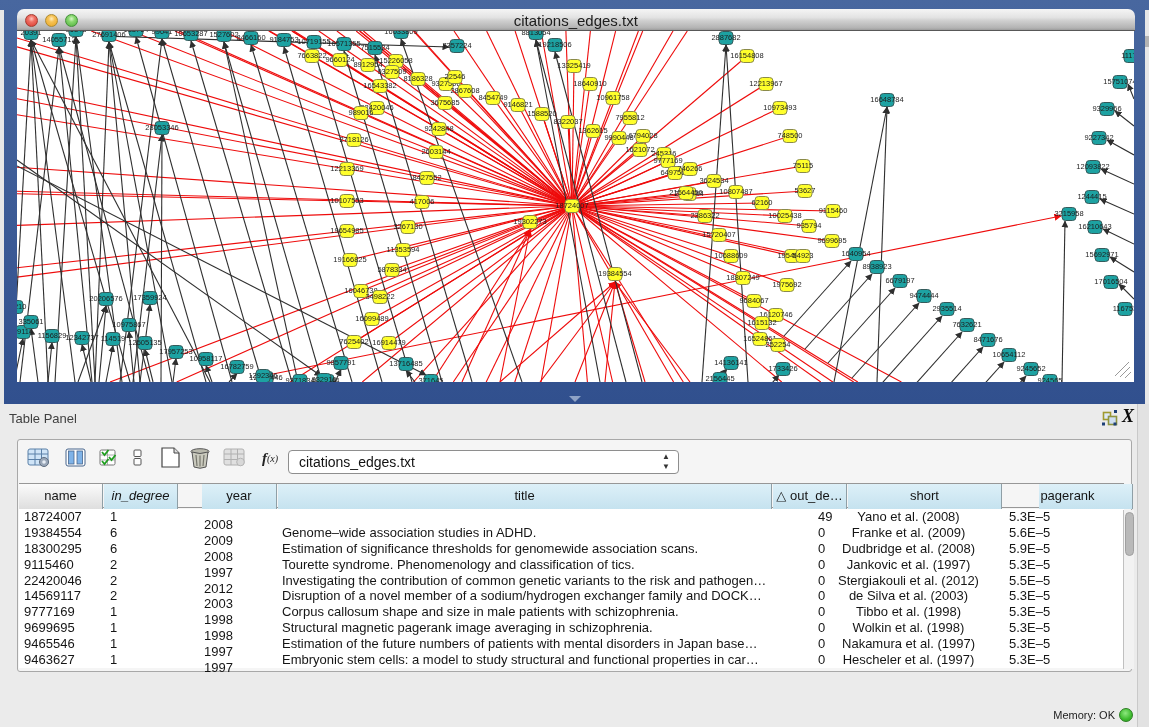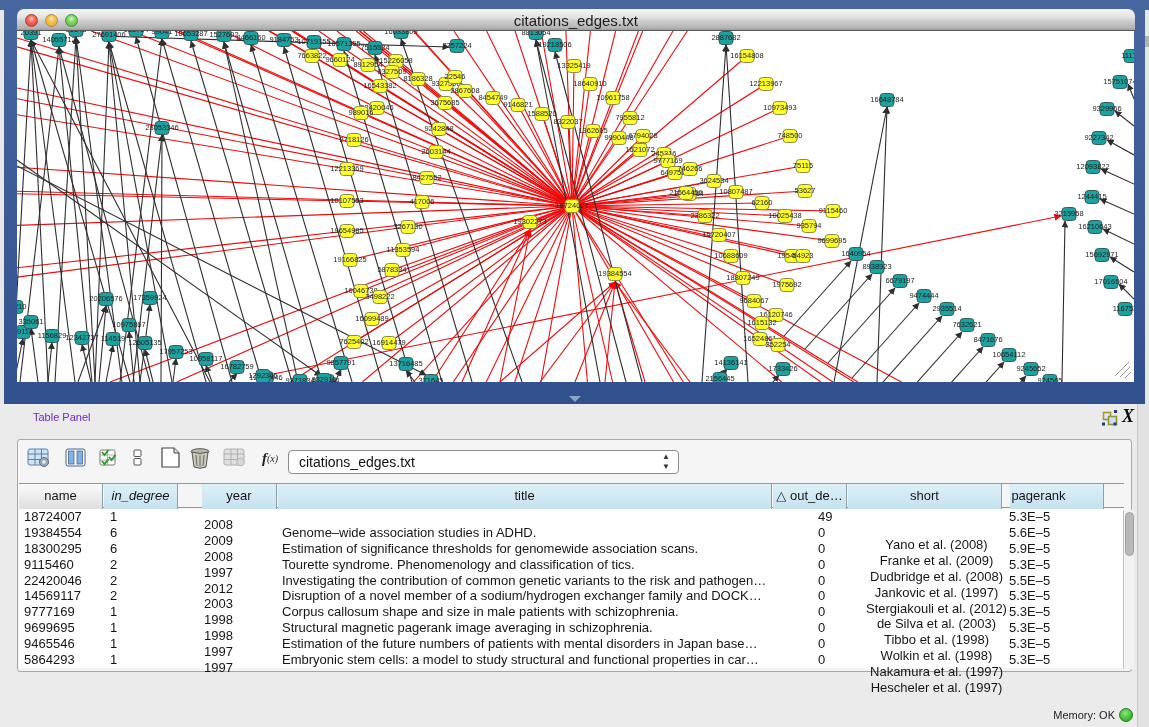--- a/index.html
+++ b/index.html
@@ -12,21 +12,21 @@
   border-radius:7px 7px 0 0;
   background:linear-gradient(#f5f5f5 0%,#e3e3e3 40%,#d0d0d0 55%,#b3b3b3 90%,#9c9c9c 100%);
   border-bottom:1px solid #585858; }
 #titlebar .title { position:absolute; width:100%; text-align:center; top:3px;
   font-size:15px; color:#1c1c1c; }
 .tl { position:absolute; top:5px; width:13px; height:13px; border-radius:50%; }
 #tl-r { left:8px; background:radial-gradient(circle at 50% 35%, #ffc5bd 0%, #ef7064 35%, #d8372c 100%); border:1px solid #a43c31;}
 #tl-y { left:28px; background:radial-gradient(circle at 50% 35%, #ffedbb 0%, #f6c255 35%, #e8a624 100%); border:1px solid #ae8b31;}
 #tl-g { left:48px; background:radial-gradient(circle at 50% 35%, #d8f5c8 0%, #88d86e 35%, #4fae3d 100%); border:1px solid #44903a;}
 #panel { position:absolute; left:0; top:404px; width:1149px; height:323px; background:#ebebeb; }
-#ptitle { position:absolute; left:9px; top:7px; font-size:11px; color:#6d28d9;margin-left:24px; }
+#ptitle { position:absolute; left:9px; top:7px; font-size:13px; color:#404040; }
 #pfloat { position:absolute; left:1101px; top:5px; }
 #pclose { position:absolute; left:1122px; top:2px; font-family:"Liberation Serif",serif;
   font-style:italic; font-weight:bold; font-size:18px; color:#0c0c0c; }
 #inner { position:absolute; left:17px; top:35px; width:1115px; height:233px;
   background:#f5f5f5; border:1px solid #a8a8a8; border-radius:3px; }
 #combo { position:absolute; left:270px; top:10px; width:391px; height:24px; background:#fff;
   border:1px solid #8e8e8e; border-radius:4px; font-size:14px; color:#111;
   line-height:22px; padding-left:10px; }
 #combo .arrows { position:absolute; right:8px; top:1px; font-size:8px; color:#333; line-height:10px; text-align:center;}
 #thead { position:absolute; left:1px; top:43px; width:1105px; height:25px;
@@ -34,21 +34,21 @@
 .th { position:absolute; top:0; height:25px; background:linear-gradient(#ddf0f8,#c5e2ef);
   border-right:1px solid #8f9fa6; font-size:13px; color:#151515; text-align:center;
   line-height:24px; }
 #tbody { position:absolute; left:1px; top:69px; width:1105px; height:159px; background:#fff;
   font-size:13px; color:#151515; }
 .tr { position:relative; height:15.9px; line-height:15.9px; white-space:nowrap; }
 .tr span { position:absolute; top:0; }
 .c-name { left:5px; } .c-ind { left:91px; } .c-year { left:185px;margin-top:8px; }
 .c-title { left:263px; width:492px; overflow:hidden; }
 .c-out { left:755px;margin-left:44px; }
-.c-short { left:840px; width:155px; text-align:center;margin-top:28px; }
+.c-short { left:812px; width:155px; text-align:center; }
 .c-pr { left:990px; }
 #vscroll { position:absolute; left:1105px; top:70px; width:11px; height:159px;
   background:#f2f2f2; border-left:1px solid #c0c0c0; }
 #vthumb { position:absolute; left:1px; top:2px; width:9px; height:44px; background:#b9b9b9;
   border-radius:5px; border:1px solid #a0a0a0;}
 #tabs { position:absolute; left:430px; top:271px; height:19px; display:flex;
   font-size:13px; }
 .tab { height:19px; line-height:18px; padding:0 12px; background:#fdfdfd;
   border:1px solid #989898; border-left:1px solid #c4c4c4; color:#222; }
 .tab.first { border-left:1px solid #989898; border-radius:5px 0 0 5px;
@@ -938,21 +938,21 @@
       </svg>
       <div id="combo">citations_edges.txt<div class="arrows">▲<br>▼</div></div>
     </div>
     <div id="thead">
       <div class="th" style="left:0;width:84px;background:linear-gradient(#fbfbfb,#dedede);">name</div>
       <div class="th" style="left:85px;width:74px;font-style:italic;">in_degree</div>
       <div class="th" style="left:183px;width:75px;">year</div>
       <div class="th" style="left:259px;width:494px;">title</div>
       <div class="th" style="left:754px;width:74px;">△ out_de…</div>
       <div class="th" style="left:829px;width:154px;">short</div>
-      <div class="th" style="left:991px;width:94px;padding-right:36px;">pagerank</div>
+      <div class="th" style="left:1020px;width:94px;padding-right:36px;">pagerank</div>
     </div>
     <div id="tbody">
 <div class="tr">
 <span class="c-name">18724007</span>
           <span class="c-ind">1</span>
           <span class="c-year">2008</span>
           <span class="c-out">49</span>
 <span class="c-short">Yano et al. (2008)</span>
           <span class="c-pr">5.3E–5</span>
         </div>
@@ -1022,21 +1022,21 @@
 <div class="tr">
 <span class="c-name">9465546</span>
           <span class="c-ind">1</span>
           <span class="c-year">1997</span>
 <span class="c-title">Estimation of the future numbers of patients with mental disorders in Japan base…</span>
           <span class="c-out">0</span>
 <span class="c-short">Nakamura et al. (1997)</span>
           <span class="c-pr">5.3E–5</span>
         </div>
 <div class="tr">
-<span class="c-name">5864293</span>
+<span class="c-name">9463627</span>
           <span class="c-ind">1</span>
           <span class="c-year">1997</span>
 <span class="c-title">Embryonic stem cells: a model to study structural and functional properties in car…</span>
           <span class="c-out">0</span>
 <span class="c-short">Hescheler et al. (1997)</span>
           <span class="c-pr">5.3E–5</span>
         </div>
     </div>
     <div id="vscroll">
         <div id="vthumb"></div>

